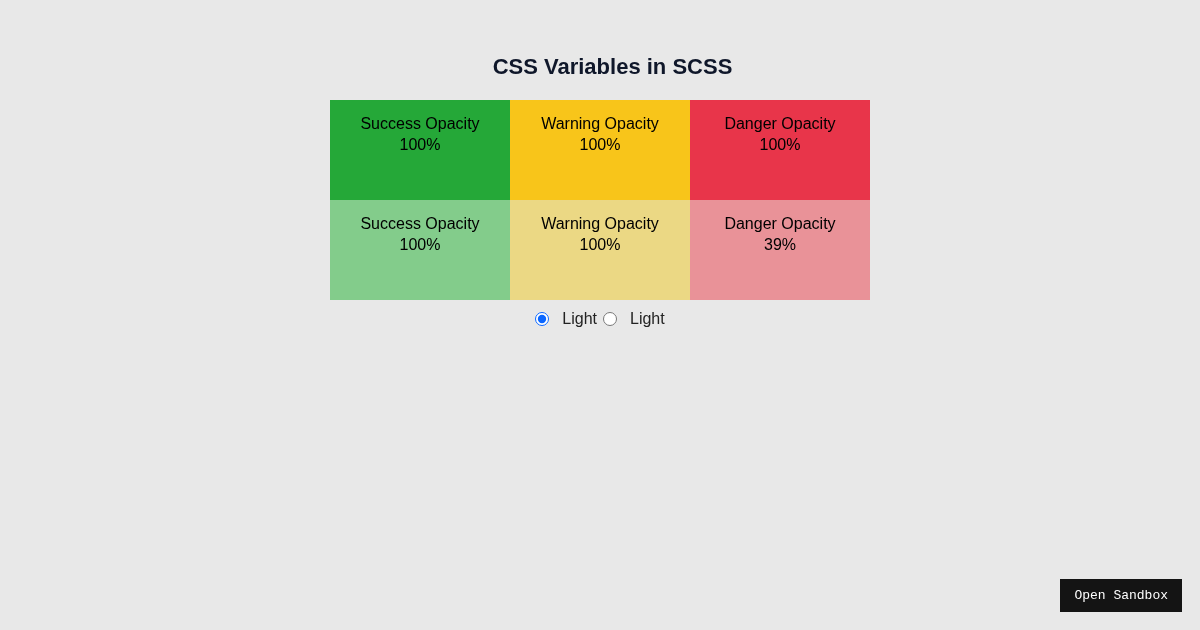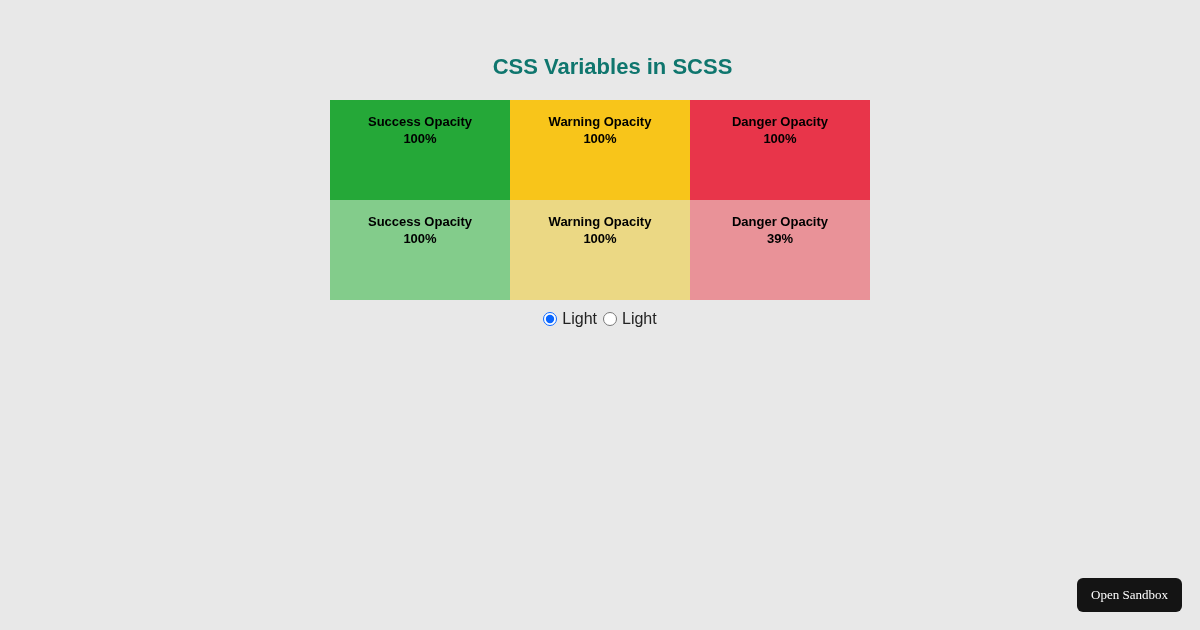--- a/index.html
+++ b/index.html
@@ -16,80 +16,79 @@
     }
     .container {
       display: flex;
       flex-direction: column;
       align-items: center;
       padding-top: 54px;
     }
     .title {
       font-size: 22px;
       font-weight: bold;
-      color: #0f766e;
+      color: #0f172a;
       margin-bottom: 20px;
       margin-left: 25px;
     }
     .grid {
       display: grid;
       grid-template-columns: 180px 180px 180px;
       grid-template-rows: 100px 100px;
       width: 540px;
     }
     .cell {
       display: flex;
       flex-direction: column;
       align-items: center;
       justify-content: flex-start;
       text-align: center;
-      font-size: 13px;
+      font-size: 16px;
       color: #000;
       line-height: 1.3;
       padding-top: 14px;
-      font-weight: bold;
     }
     .cell-success { background-color: #25a838; }
     .cell-warning { background-color: #f8c51a; }
     .cell-danger { background-color: #e8354a; }
     .cell-success-muted { background-color: #83cc8b; }
     .cell-warning-muted { background-color: #ebd884; }
     .cell-danger-muted { background-color: #e99298; }
     .radio-row {
       margin-top: 10px;
       display: flex;
       align-items: center;
       gap: 6px;
       font-size: 16px;
       color: #222;
     }
     .radio-row label {
       display: flex;
       align-items: center;
-      gap: 5px;
+      gap: 13px;
       cursor: pointer;
     }
     .radio-row input[type="radio"] {
       width: 14px;
       height: 14px;
       accent-color: #0a66ff;
       cursor: pointer;
     }
     .open-sandbox {
       position: absolute;
       bottom: 18px;
       right: 18px;
       background-color: #141414;
       color: #fff;
       border: none;
-      border-radius: 6px;
+      border-radius: 0;
       font-size: 13px;
       padding: 9px 14px;
       cursor: pointer;
-      font-family: Liberation Serif, serif;
+      font-family: Liberation Mono, monospace;
       margin-top: 29px;
     }
   </style>
 </head>
 <body>
 
 <div class="container">
   <h1 class="title">CSS Variables in SCSS</h1>
 
   <div class="grid">

